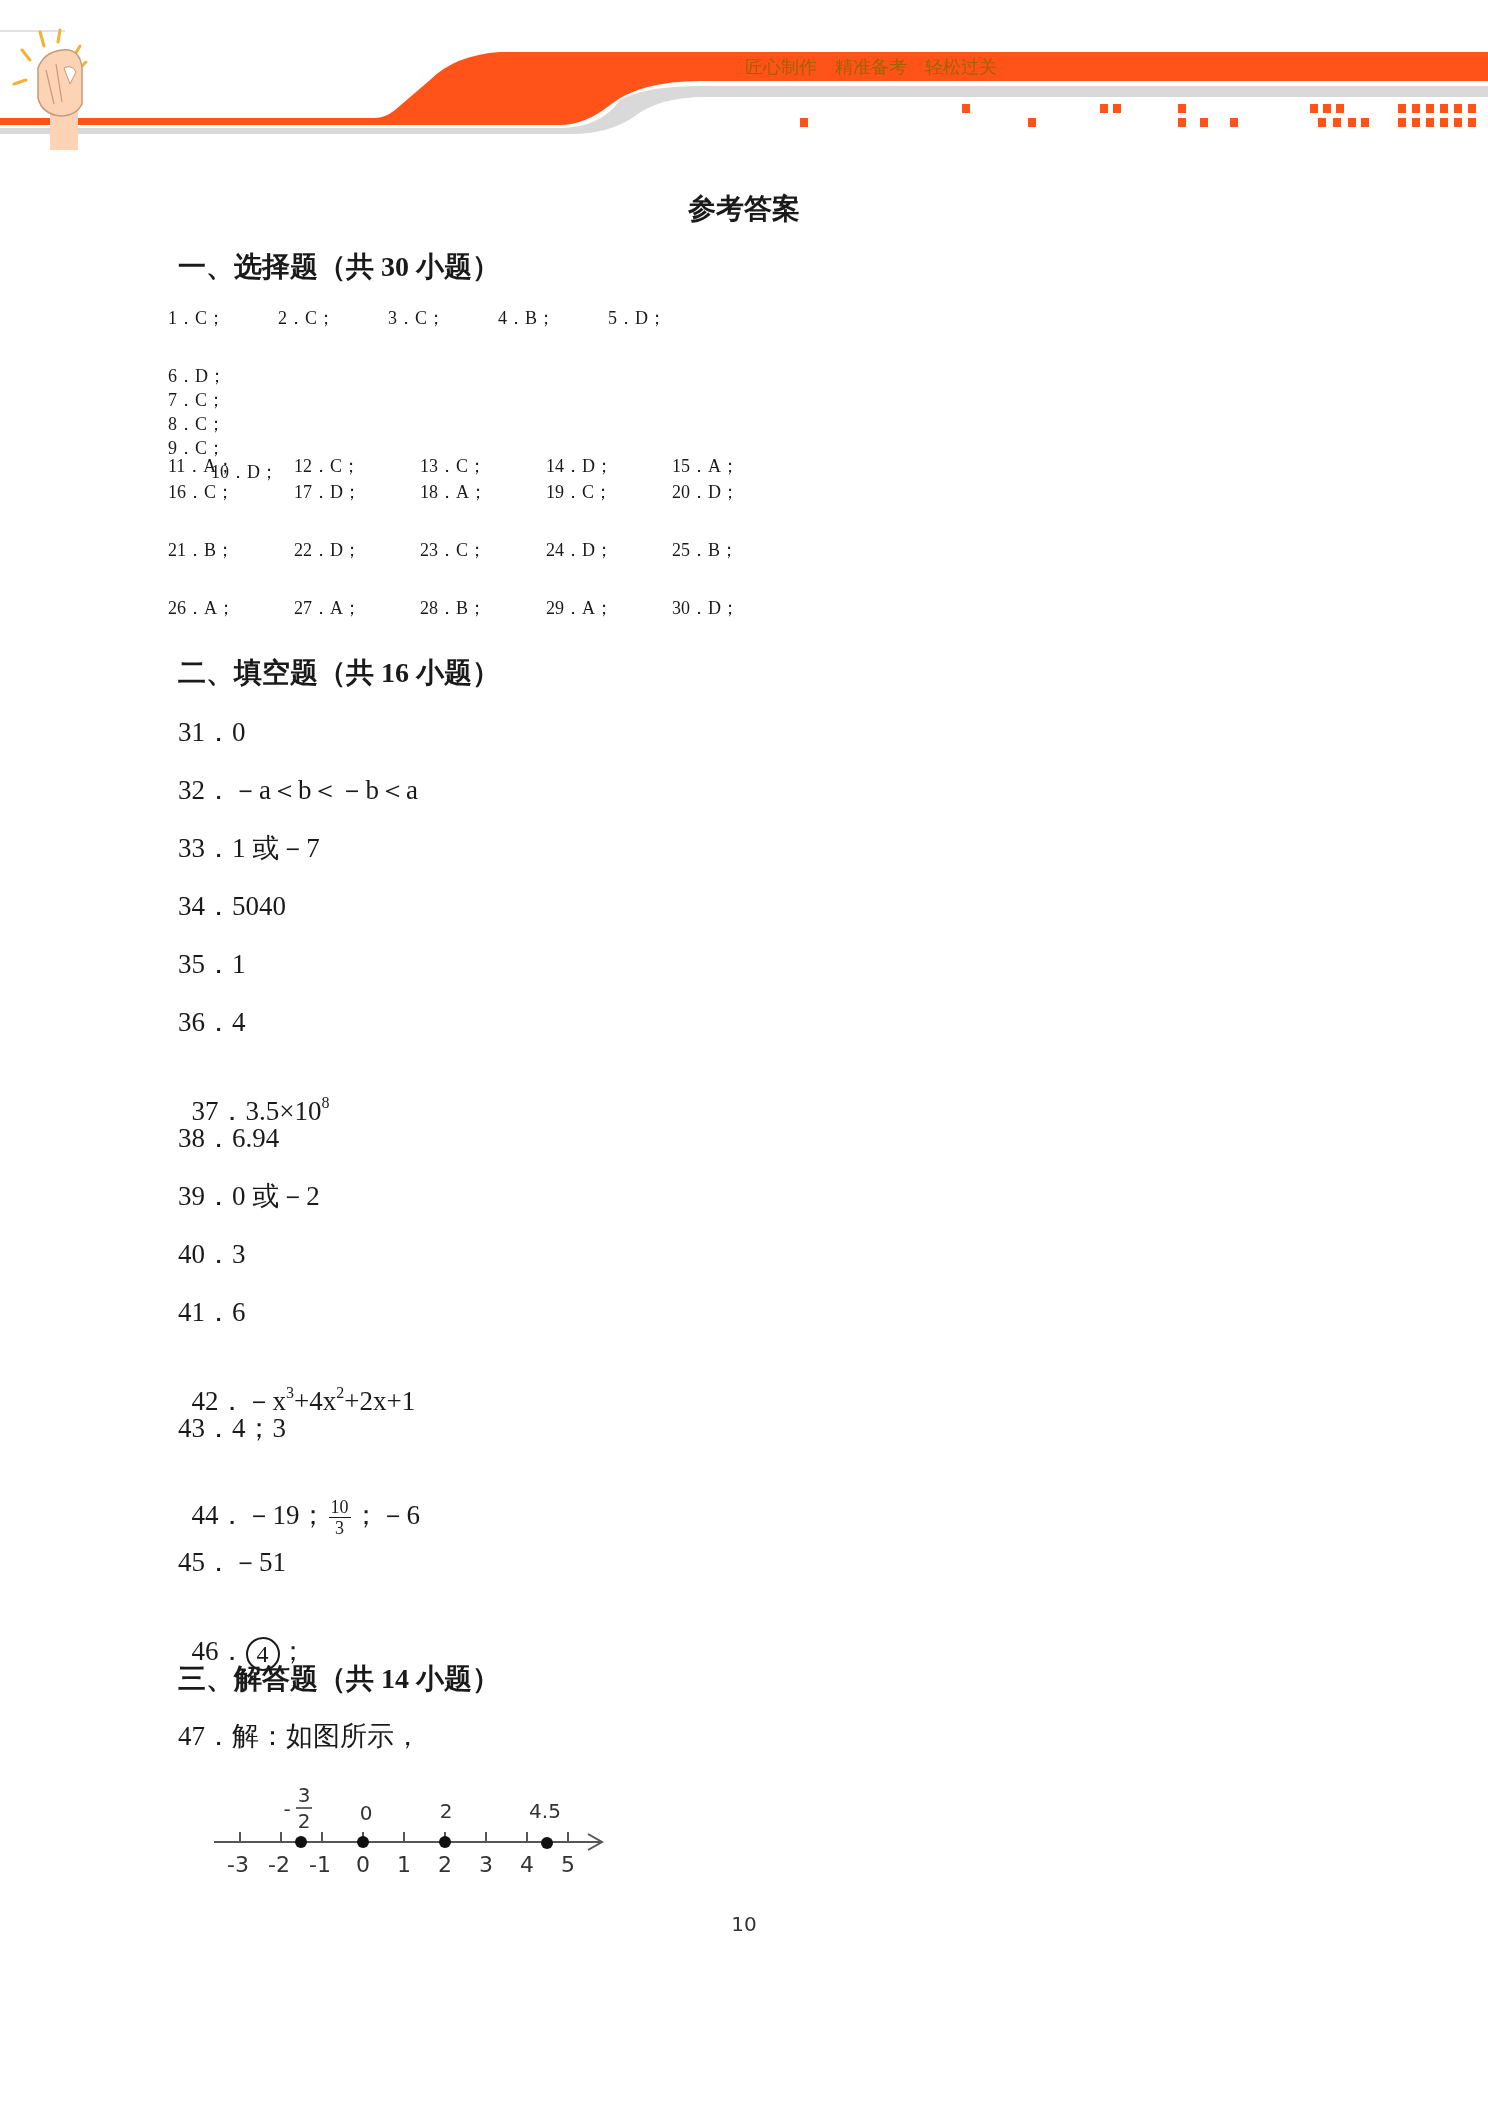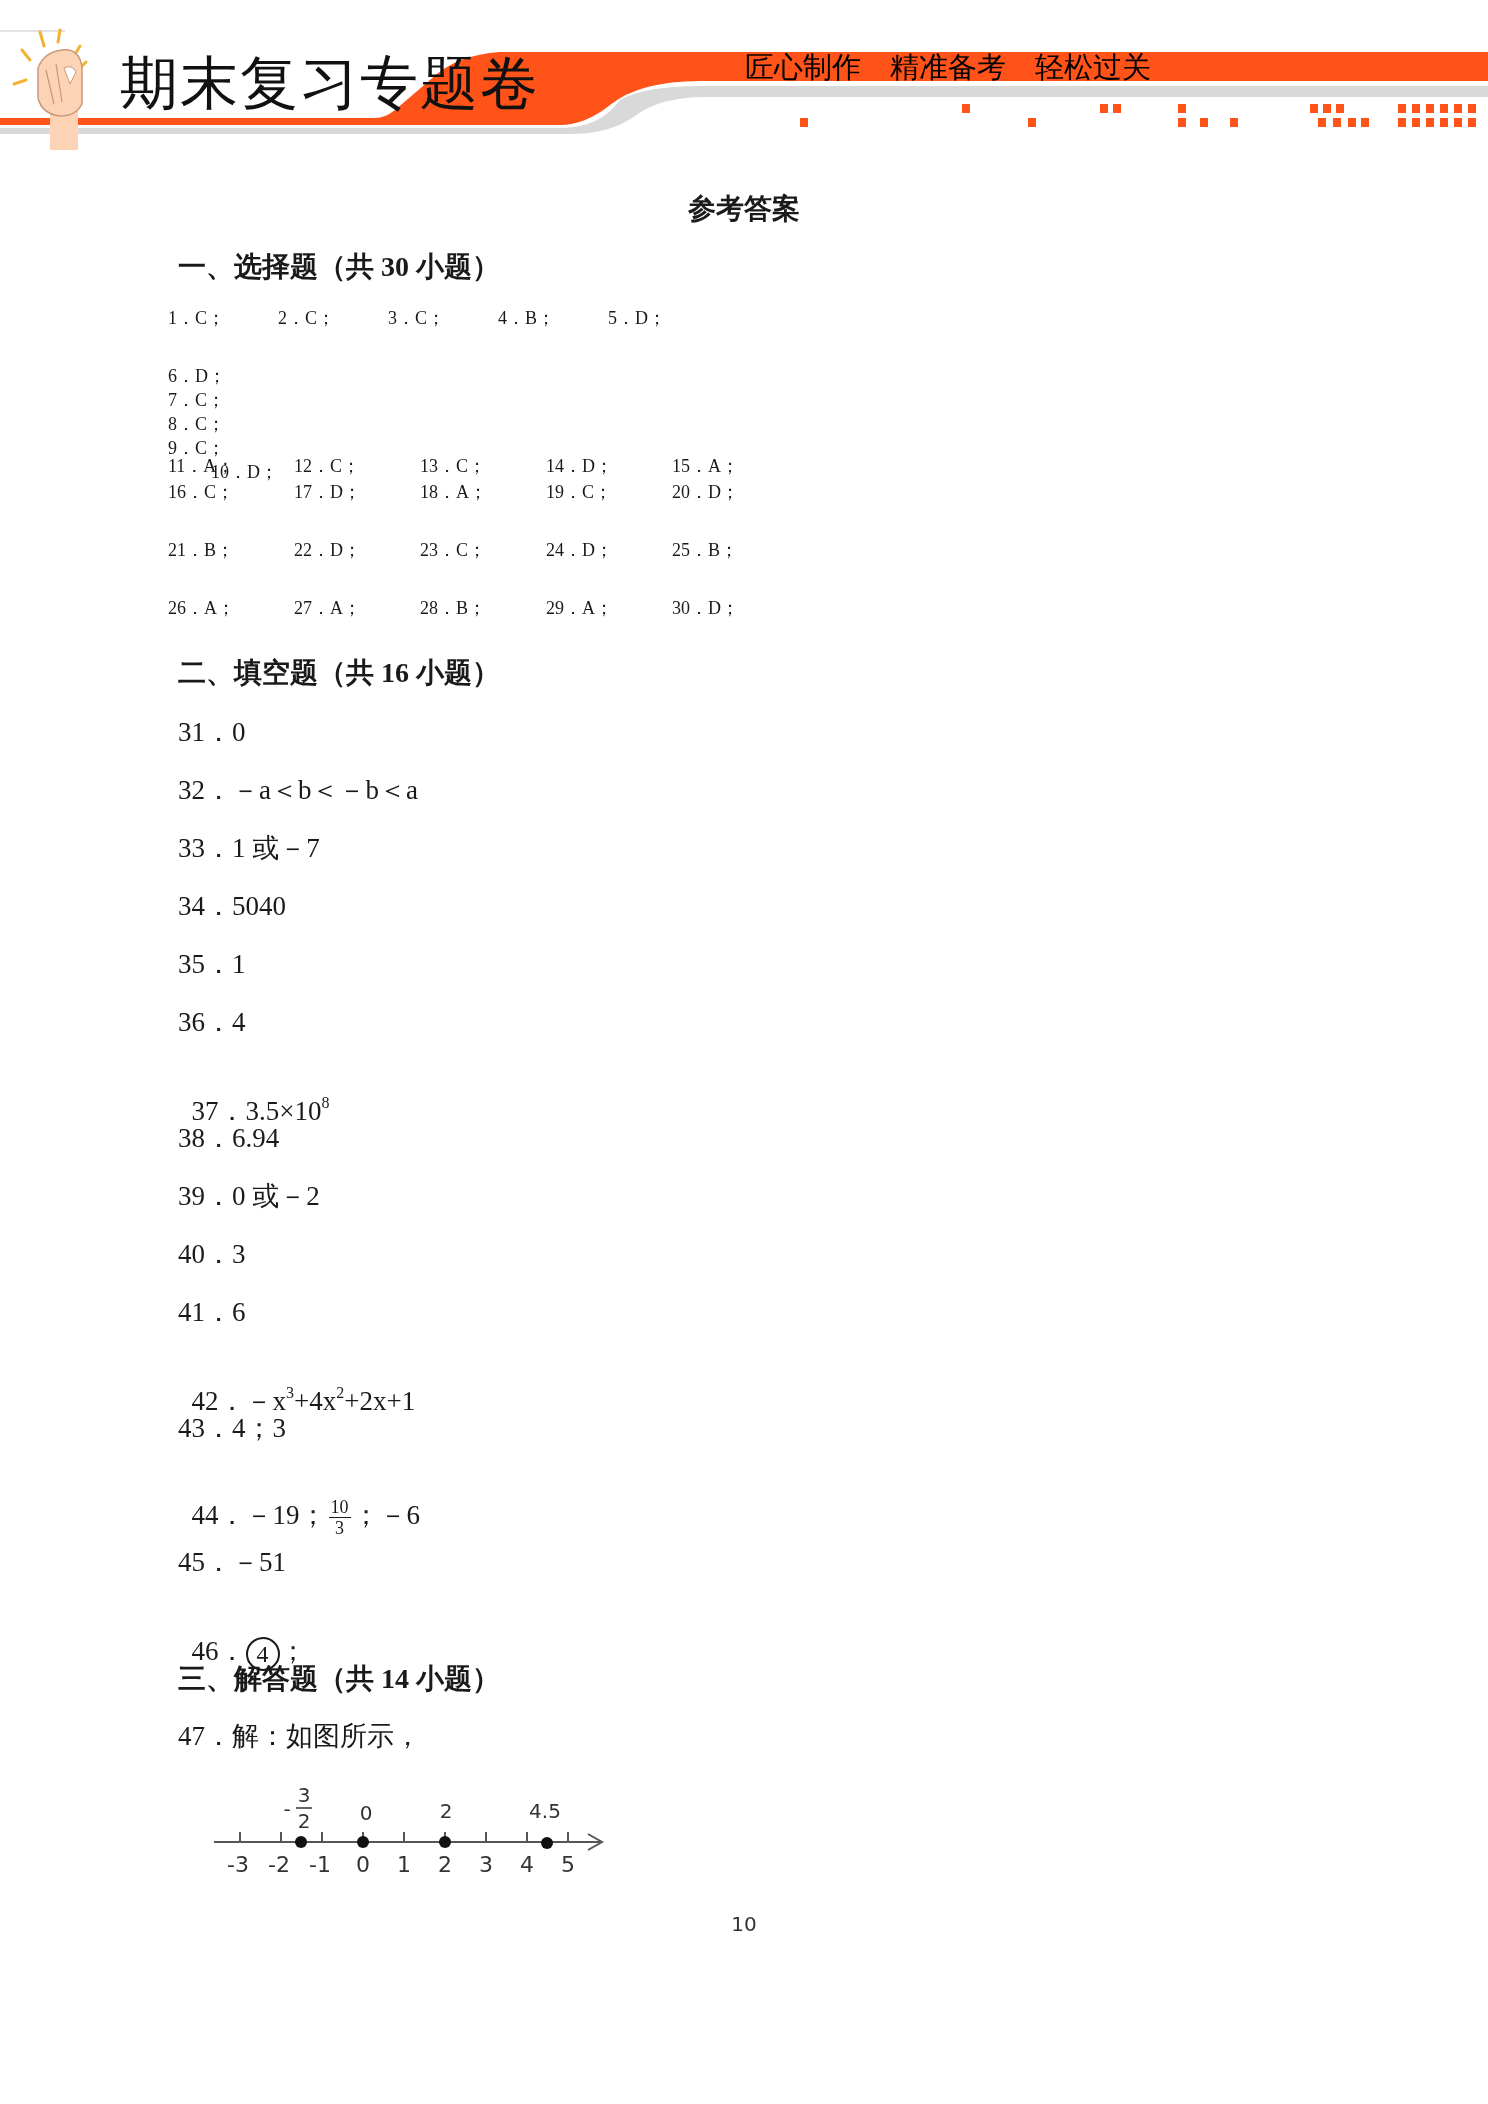--- a/index.html
+++ b/index.html
@@ -4,21 +4,21 @@
 <style>
   html, body { margin: 0; padding: 0; background: #ffffff; }
   body { width: 1488px; height: 2104px; position: relative; overflow: hidden;
          font-family: "Liberation Serif", "DejaVu Serif", serif; color: #1a1a1a; }
 
   
   .banner { position: absolute; left: 0; top: 0; width: 1488px; height: 150px; }
   .banner-title { position: absolute; left: 120px; top: 48px; font-family: "DejaVu Sans", sans-serif;
                   font-size: 58px; color: #111; letter-spacing: 2px; line-height: 70px; }
   .banner-slogan { position: absolute; left: 745px; top: 52px; font-family: "DejaVu Sans", sans-serif;
-                   font-size: 29px; color: #000000; line-height: 30px; word-spacing: 14px; }
+                   font-size: 18px; color: #a16207; line-height: 30px; word-spacing: 14px; }
   .fist { position: absolute; left: 10px; top: 28px; width: 100px; height: 122px; }
 
   
   .page-title { position: absolute; top: 190px; left: 0; width: 1488px; text-align: center;
                 font-size: 28px; font-weight: bold; }
   .section-heading { position: absolute; left: 178px; font-size: 28px; font-weight: bold; }
   .row { position: absolute; left: 178px; font-size: 27px; white-space: pre; }
   .mc-row { position: absolute; left: 168px; font-size: 18px; display: flex; align-items: flex-end; }
   .mc-item { white-space: pre; }
   .sup { font-size: 16px; vertical-align: 12px; }
@@ -82,21 +82,20 @@
       <line x1="70" y1="18" x2="64" y2="28"></line>
       <line x1="4" y1="56" x2="16" y2="52"></line>
       <line x1="76" y1="34" x2="70" y2="40"></line>
     </g>
     <rect x="40" y="80" width="28" height="42" fill="#FCD3B4"></rect>
     <path d="M28,40 Q34,24 52,22 Q70,20 72,40 L72,76 Q66,88 50,88 Q32,86 28,70 Z" fill="#FCD3B4" stroke="#C89878" stroke-width="1.5"></path>
     <line x1="36" y1="42" x2="44" y2="76" stroke="#C89878" stroke-width="1.2"></line>
     <line x1="46" y1="36" x2="52" y2="74" stroke="#C89878" stroke-width="1.2"></line>
     <path d="M54,40 Q62,36 66,44 L60,56 Z" fill="#ffffff" stroke="#C89878" stroke-width="1"></path>
   </svg>
-  <div class="banner-title">期末复习专题卷</div>
   <div class="banner-slogan">匠心制作　精准备考　轻松过关</div>
 </div>
 
 <div class="page-title">参考答案</div>
 
 <div class="section-heading" style="top:248px;">一、选择题（共 30 小题）</div>
 
 <div class="mc-row" style="top:306px;">
   <span class="mc-item" style="width:110px">1．C；</span>
   <span class="mc-item" style="width:110px">2．C；</span>

